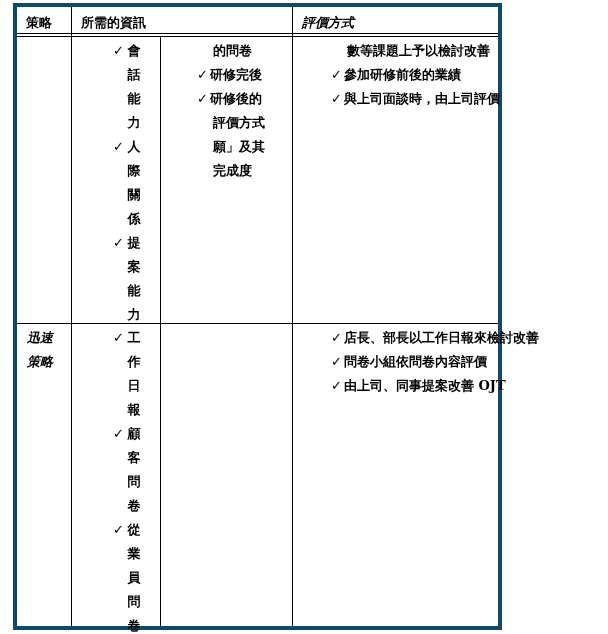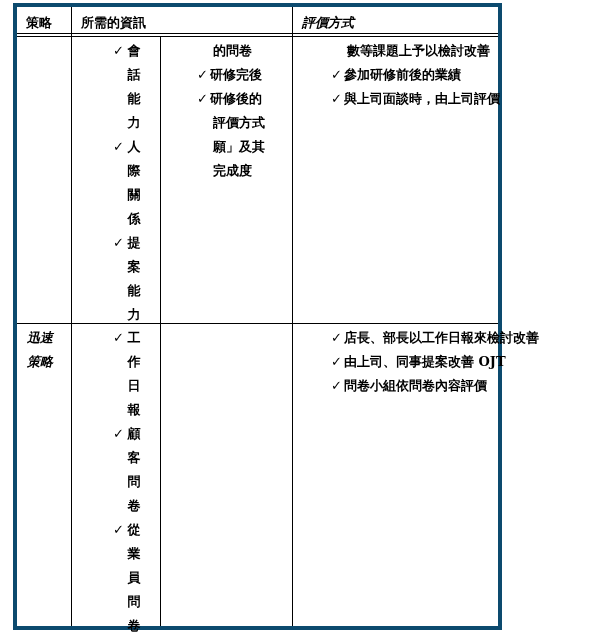--- a/index.html
+++ b/index.html
@@ -78,16 +78,16 @@
       <span class="item" style="position: relative;">問</span>
       <span class="item" style="position: relative;">卷</span>
       <span class="item" style="position: relative;">從<span class="chk" style="left: -14px;">✓</span></span>
       <span class="item" style="position: relative;">業</span>
       <span class="item" style="position: relative;">員</span>
       <span class="item" style="position: relative;">問</span>
       <span class="item" style="position: relative;">卷</span>
     </div>
   <div id="r2ev" class="cell list" style="left:314px; top:319px;">
       <span class="li"><span class="mark">✓</span>店長、部長以工作日報來檢討改善</span>
+      <span class="li"><span class="mark">✓</span>問卷小組依問卷內容評價</span>
       <span class="li"><span class="mark">✓</span>由上司、同事提案改善 OJT</span>
-      <span class="li"><span class="mark">✓</span>問卷小組依問卷內容評價</span>
     </div>
 </div>
 
 </body></html>

